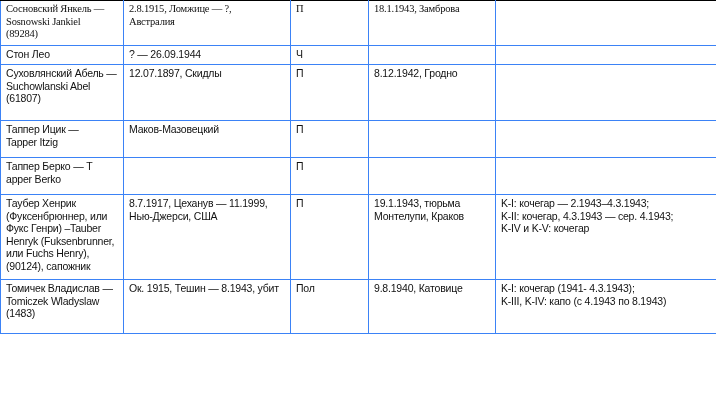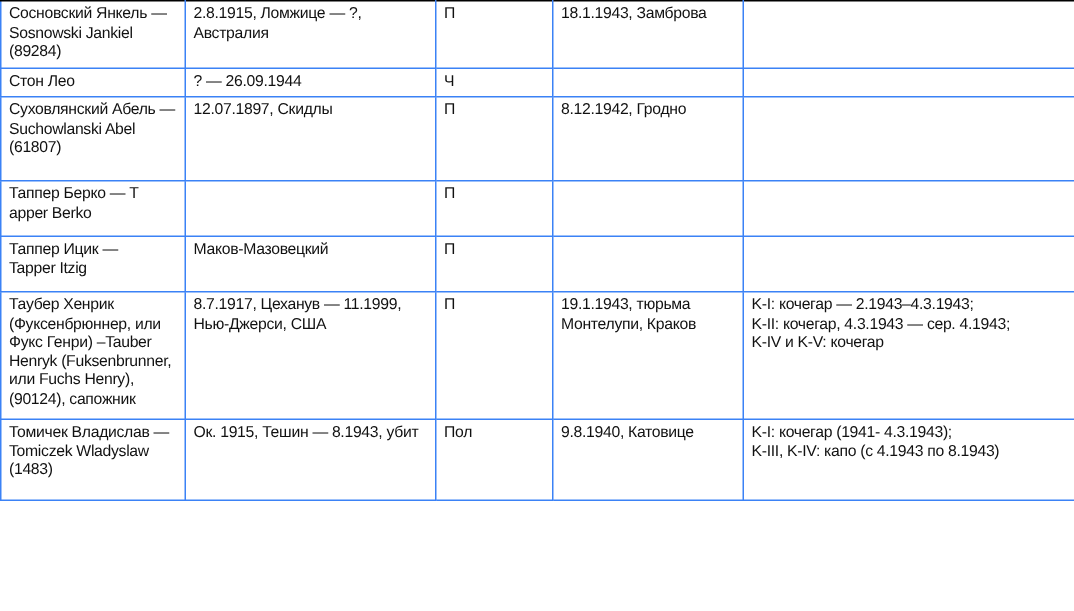--- a/index.html
+++ b/index.html
@@ -13,21 +13,21 @@
     line-height: 12.5px;
     color: #111111;
     letter-spacing: -0.2px;
   }
   table.reg td {
     border: 1px solid #3b82f6;
     vertical-align: top;
     padding: 2px 4px 3px 5px;
     overflow: hidden;
   }
-  table.reg tr:first-child td { border-top: 1px solid #000; }
+  table.reg tr:first-child td { border-top: 1px solid #000; font-family: Liberation Serif, serif; }
   .pre { white-space: pre-line; }
 </style>
 </head>
 <body>
 
 <table class="reg">
   <colgroup>
     <col style="width:123px">
     <col style="width:167px">
     <col style="width:78px">
@@ -55,31 +55,31 @@
     <tr style="height:56px">
       <td class="pre">Суховлянский Абель —
 Suchowlanski Abel
 (61807)</td>
       <td class="pre">12.07.1897, Скидлы</td>
       <td class="pre">П</td>
       <td class="pre">8.12.1942, Гродно</td>
       <td class="pre"></td>
     </tr>
     <tr style="height:37px">
-      <td class="pre">Таппер Берко — Т
-apper Berko</td>
-      <td class="pre"></td>
+      <td class="pre">Таппер Ицик —
+Tapper Itzig</td>
+      <td class="pre">Маков-Мазовецкий</td>
       <td class="pre">П</td>
       <td class="pre"></td>
       <td class="pre"></td>
     </tr>
     <tr style="height:37px">
-      <td class="pre">Таппер Ицик —
-Tapper Itzig</td>
-      <td class="pre">Маков-Мазовецкий</td>
+      <td class="pre">Таппер Берко — Т
+apper Berko</td>
+      <td class="pre"></td>
       <td class="pre">П</td>
       <td class="pre"></td>
       <td class="pre"></td>
     </tr>
     <tr style="height:85px">
       <td class="pre">Таубер Хенрик
 (Фуксенбрюннер, или
 Фукс Генри) –Tauber
 Henryk (Fuksenbrunner,
 или Fuchs Henry),

